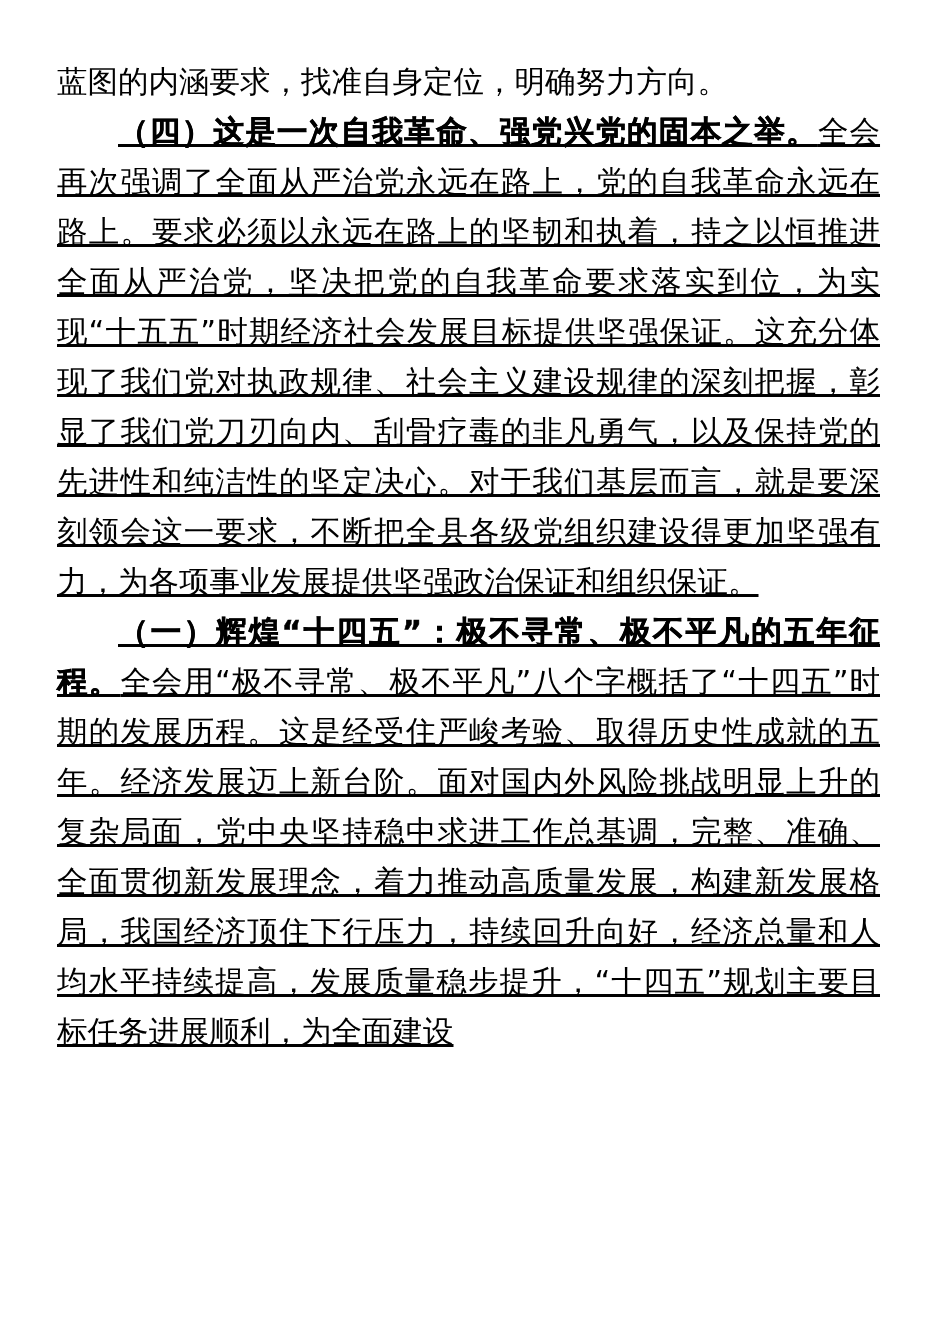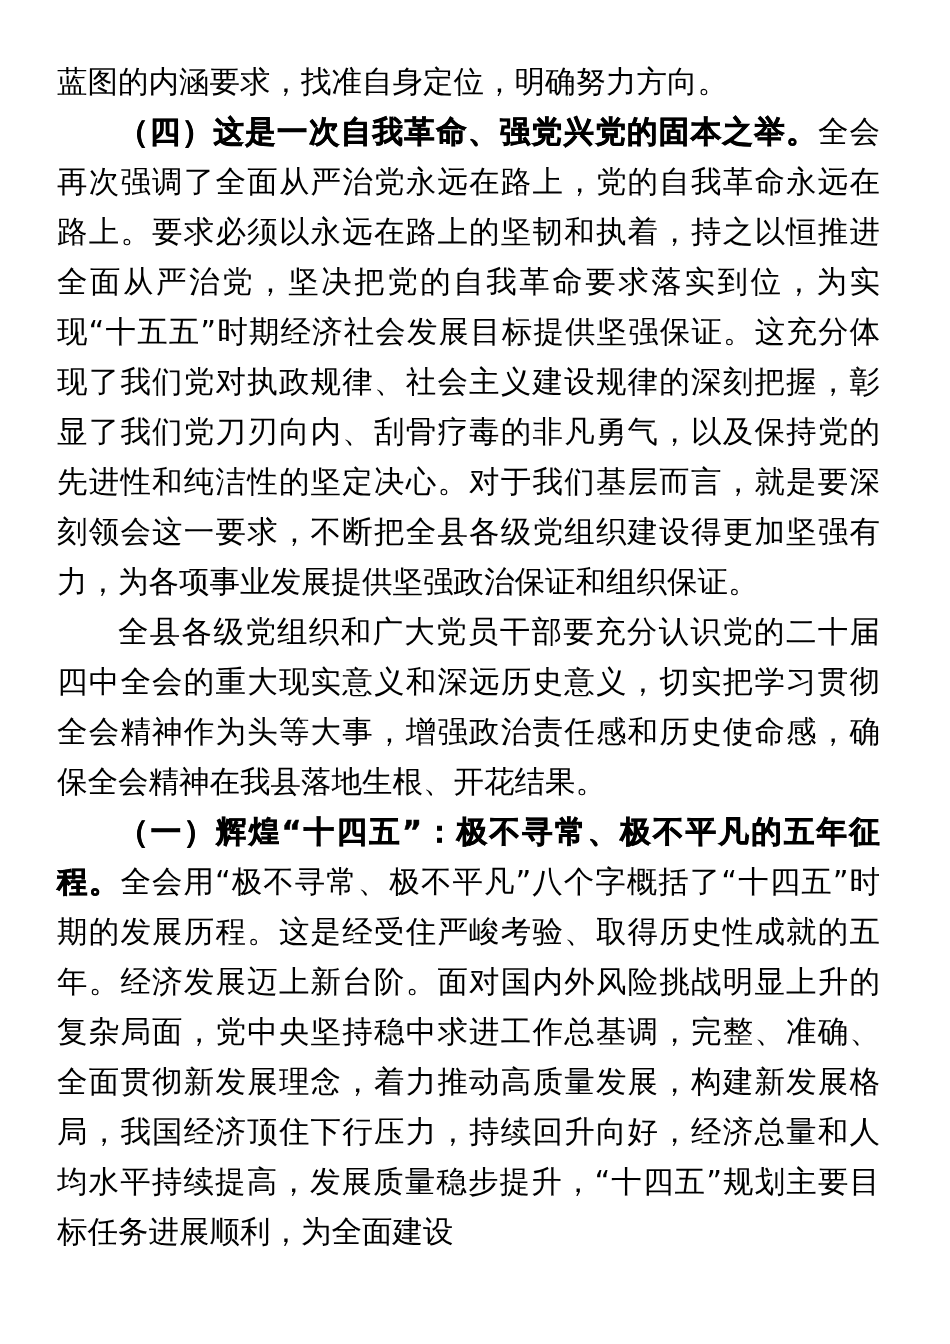--- a/index.html
+++ b/index.html
@@ -36,20 +36,21 @@
     text-align-last: left;
     text-justify: inter-ideograph;
     letter-spacing: 0px;
     word-break: break-all;
     -webkit-hyphens: none;
     hyphens: none;
   }
 
   p.indent {
     text-indent: 61px;
+    text-decoration: underline;
   }
 
   
   .bold-lead {
     font-weight: 700;
     letter-spacing: 0.2px;
   }
 
   
   .bold-lead {
@@ -59,20 +60,19 @@
 </head>
 <body>
 
 <div id="page">
   <div class="doc-body">
 
     <p class="para"><span>蓝图的内涵要求，找准自身定位，明确努力方向。</span></p>
 
     <p class="para indent"><span class="bold-lead">（四）这是一次自我革命、强党兴党的固本之举。</span><span>全会再次强调了全面从严治党永远在路上，党的自我革命永远在路上。要求必须以永远在路上的坚韧和执着，持之以恒推进全面从严治党，坚决把党的自我革命要求落实到位，为实现“十五五”时期经济社会发展目标提供坚强保证。这充分体现了我们党对执政规律、社会主义建设规律的深刻把握，彰显了我们党刀刃向内、刮骨疗毒的非凡勇气，以及保持党的先进性和纯洁性的坚定决心。对于我们基层而言，就是要深刻领会这一要求，不断把全县各级党组织建设得更加坚强有力，为各项事业发展提供坚强政治保证和组织保证。</span></p>
 
-    <p class="para indent"><span>全县各级党组织和广大党员干部要充分认识党的二十届四中全会的重大现实意义和深远历史意义，切实把学习贯彻全会精神作为头等大事，增强政治责任感和历史使命感，确保全会精神在我县落地生根、开花结果。</span></p>
 
 
 
     <p class="para indent"><span class="bold-lead">（一）辉煌“十四五”：极不寻常、极不平凡的五年征程。</span><span>全会用“极不寻常、极不平凡”八个字概括了“十四五”时期的发展历程。这是经受住严峻考验、取得历史性成就的五年。经济发展迈上新台阶。面对国内外风险挑战明显上升的复杂局面，党中央坚持稳中求进工作总基调，完整、准确、全面贯彻新发展理念，着力推动高质量发展，构建新发展格局，我国经济顶住下行压力，持续回升向好，经济总量和人均水平持续提高，发展质量稳步提升，“十四五”规划主要目标任务进展顺利，为全面建设</span></p>
 
   </div>
 </div>
 
 </body></html>

